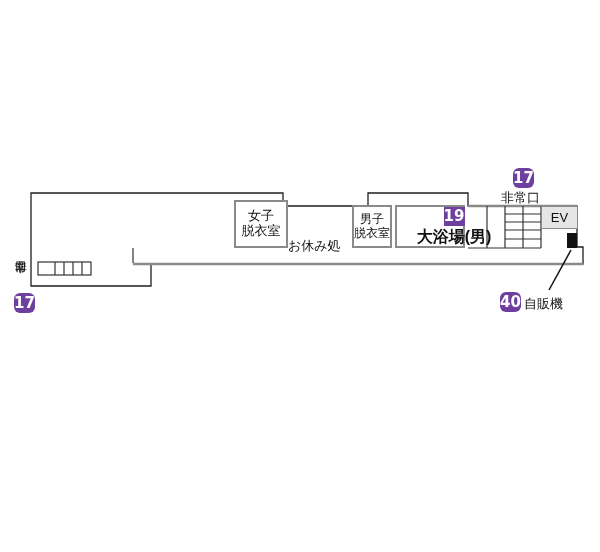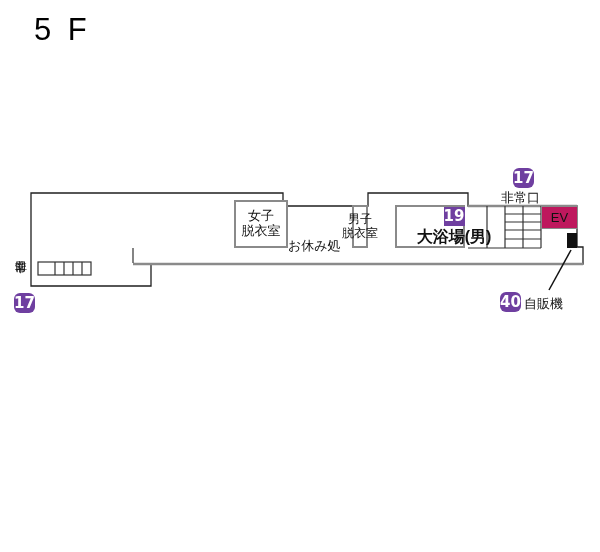--- a/index.html
+++ b/index.html
@@ -25,30 +25,29 @@
   }
   .badge.abs{z-index:4;border-radius:6px;}
   .room .badge{margin-bottom:2px;}
   .small-label{font-size:13px;z-index:3;white-space:nowrap;}
   .vlabel{
     writing-mode:vertical-rl;text-orientation:upright;
     font-size:12px;line-height:1.0;letter-spacing:1px;z-index:3;
   }
   .ev-box{
     position:absolute;z-index:2;left:541px;top:206px;width:37px;height:23px;
-    border:1.5px solid #8a8a8a;box-sizing:border-box;background:#be185d;
+    border:1.5px solid #8a8a8a;box-sizing:border-box;background:#e5e5e5;
     display:flex;align-items:center;justify-content:center;font-size:13px;
   }
 </style>
 </head>
 <body>
 
 <div id="canvas">
 
-  <div class="abs floor-title">5 F</div>
 
   <svg id="plan-svg" width="600" height="552" viewBox="0 0 600 552">
 
     <path d="M31,193 H283 V206 H368 V193 H468 V206 H577 V247 H583 V264 H151 V286 H31 Z" fill="none" stroke="#1f1f1f" stroke-width="1.3"></path>
 
     <line x1="468" y1="206" x2="577" y2="206" stroke="#8a8a8a" stroke-width="2.5"></line>
 
     <line x1="133" y1="264" x2="583" y2="264" stroke="#8a8a8a" stroke-width="2.5"></line>
 
     <line x1="133" y1="248" x2="133" y2="263" stroke="#333" stroke-width="1.2"></line>
@@ -79,21 +78,21 @@
   </svg>
 
 
   <div class="room" style="left:234px;top:200px;width:54px;height:48px;">
     <span class="room-label">女子</span>
     <span class="room-label">脱衣室</span>
   </div>
 
   <div class="abs small-label" style="left:288px;top:237px;">お休み処</div>
 
-  <div class="room" style="left:352px;top:205px;width:16px;height:43px;font-size:12px;">
+  <div class="room" style="left:352px;top:205px;width:40px;height:43px;font-size:12px;">
     <span class="room-label" style="font-size:12px;">男子</span>
     <span class="room-label" style="font-size:12px;">脱衣室</span>
   </div>
 
   <div class="room" style="left:395px;top:205px;width:70px;height:43px;padding-left:48px;">
     <span class="badge">19</span>
     <span class="room-label" style="font-size:16px;font-weight:bold;">大浴場(男)</span>
   </div>
 
   <div class="ev-box">

